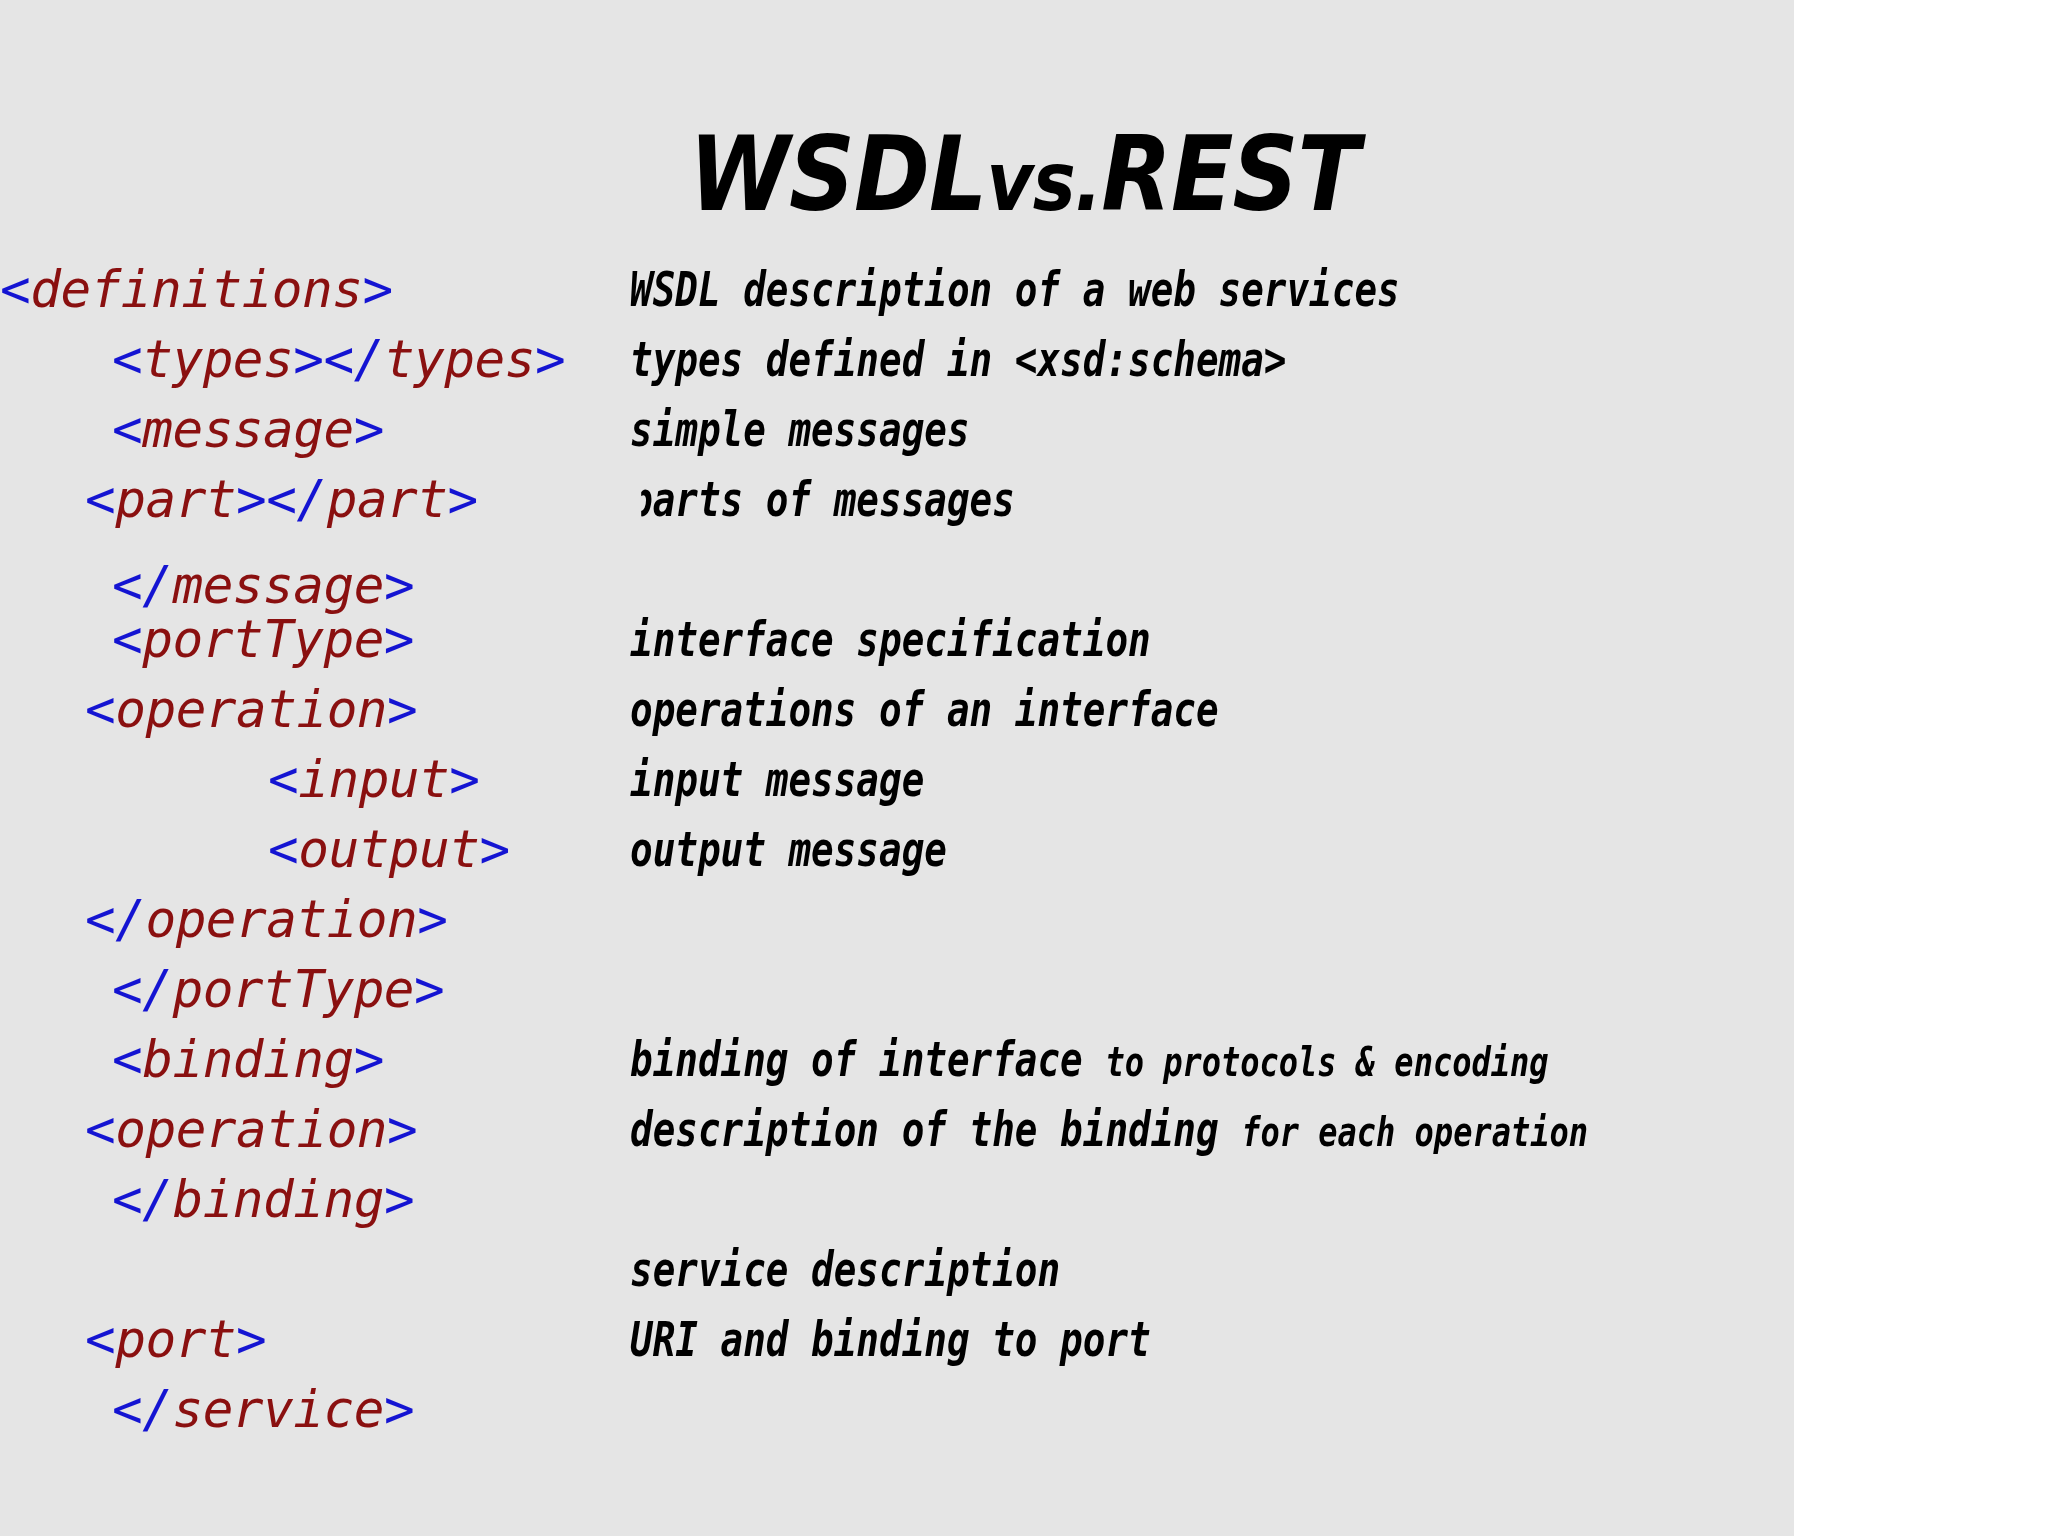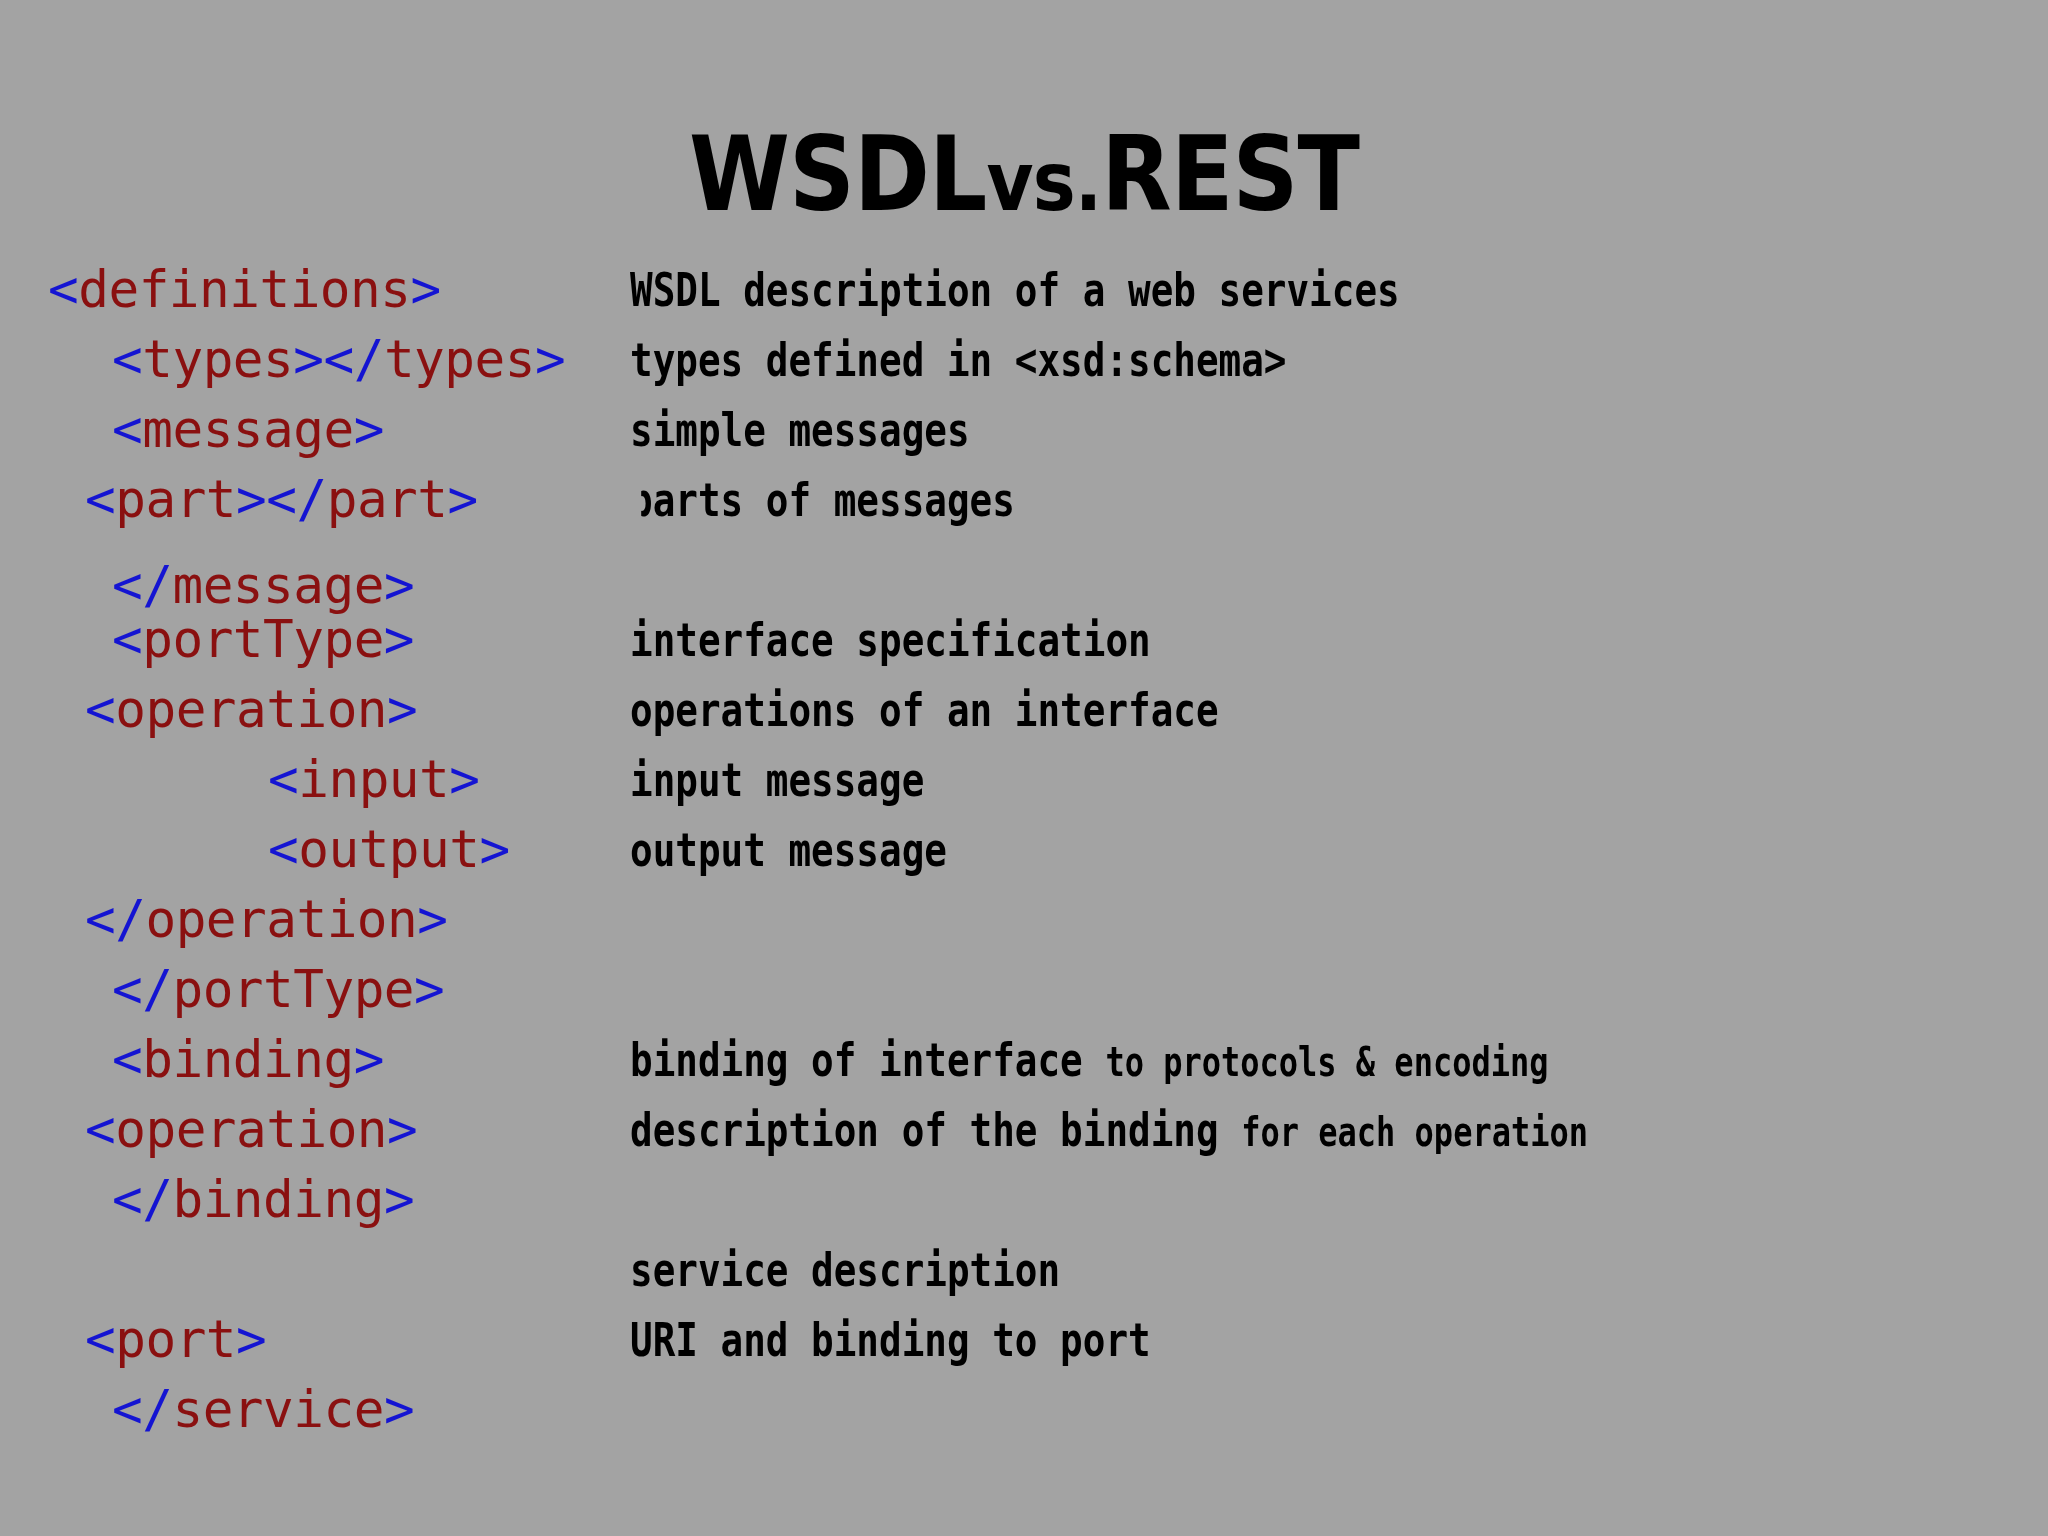--- a/index.html
+++ b/index.html
@@ -2,25 +2,26 @@
 <html><head>
 <meta charset="utf-8">
 <style>
   html, body {
     margin: 0;
     padding: 0;
     background: #ffffff;
   }
   #slide {
     position: relative;
-    width: 2048px;
+    width: 1794px;
     height: 1536px;
-    background: #a3a3a3;
+    background: #e5e5e5;
     overflow: hidden;
     font-family: "DejaVu Sans Mono", monospace;
+    font-style: italic;
   }
 
   
   #title {
     position: absolute;
     left: 0;
     top: 122px;
     width: 2048px;
     text-align: center;
     font-family: "DejaVu Sans", sans-serif;
@@ -101,21 +102,21 @@
   .r10 { top: 700px; }
   .r11 { top: 770px; }
   .r12 { top: 840px; }
   .r13 { top: 910px; }
   .r14 { top: 980px; }
   .r15 { top: 1050px; }
   .r16 { top: 1120px; }
   .r17 { top: 1190px; }
 
   
-  .i0 { padding-left:  48px; }
+  .i0 { }
   .i1 { padding-left: 112px; }
   .i2 { padding-left: 85px; }
   .i3 { padding-left: 268px; }
 </style>
 </head>
 <body>
 
 <div id="slide">
 
   <div id="title">

